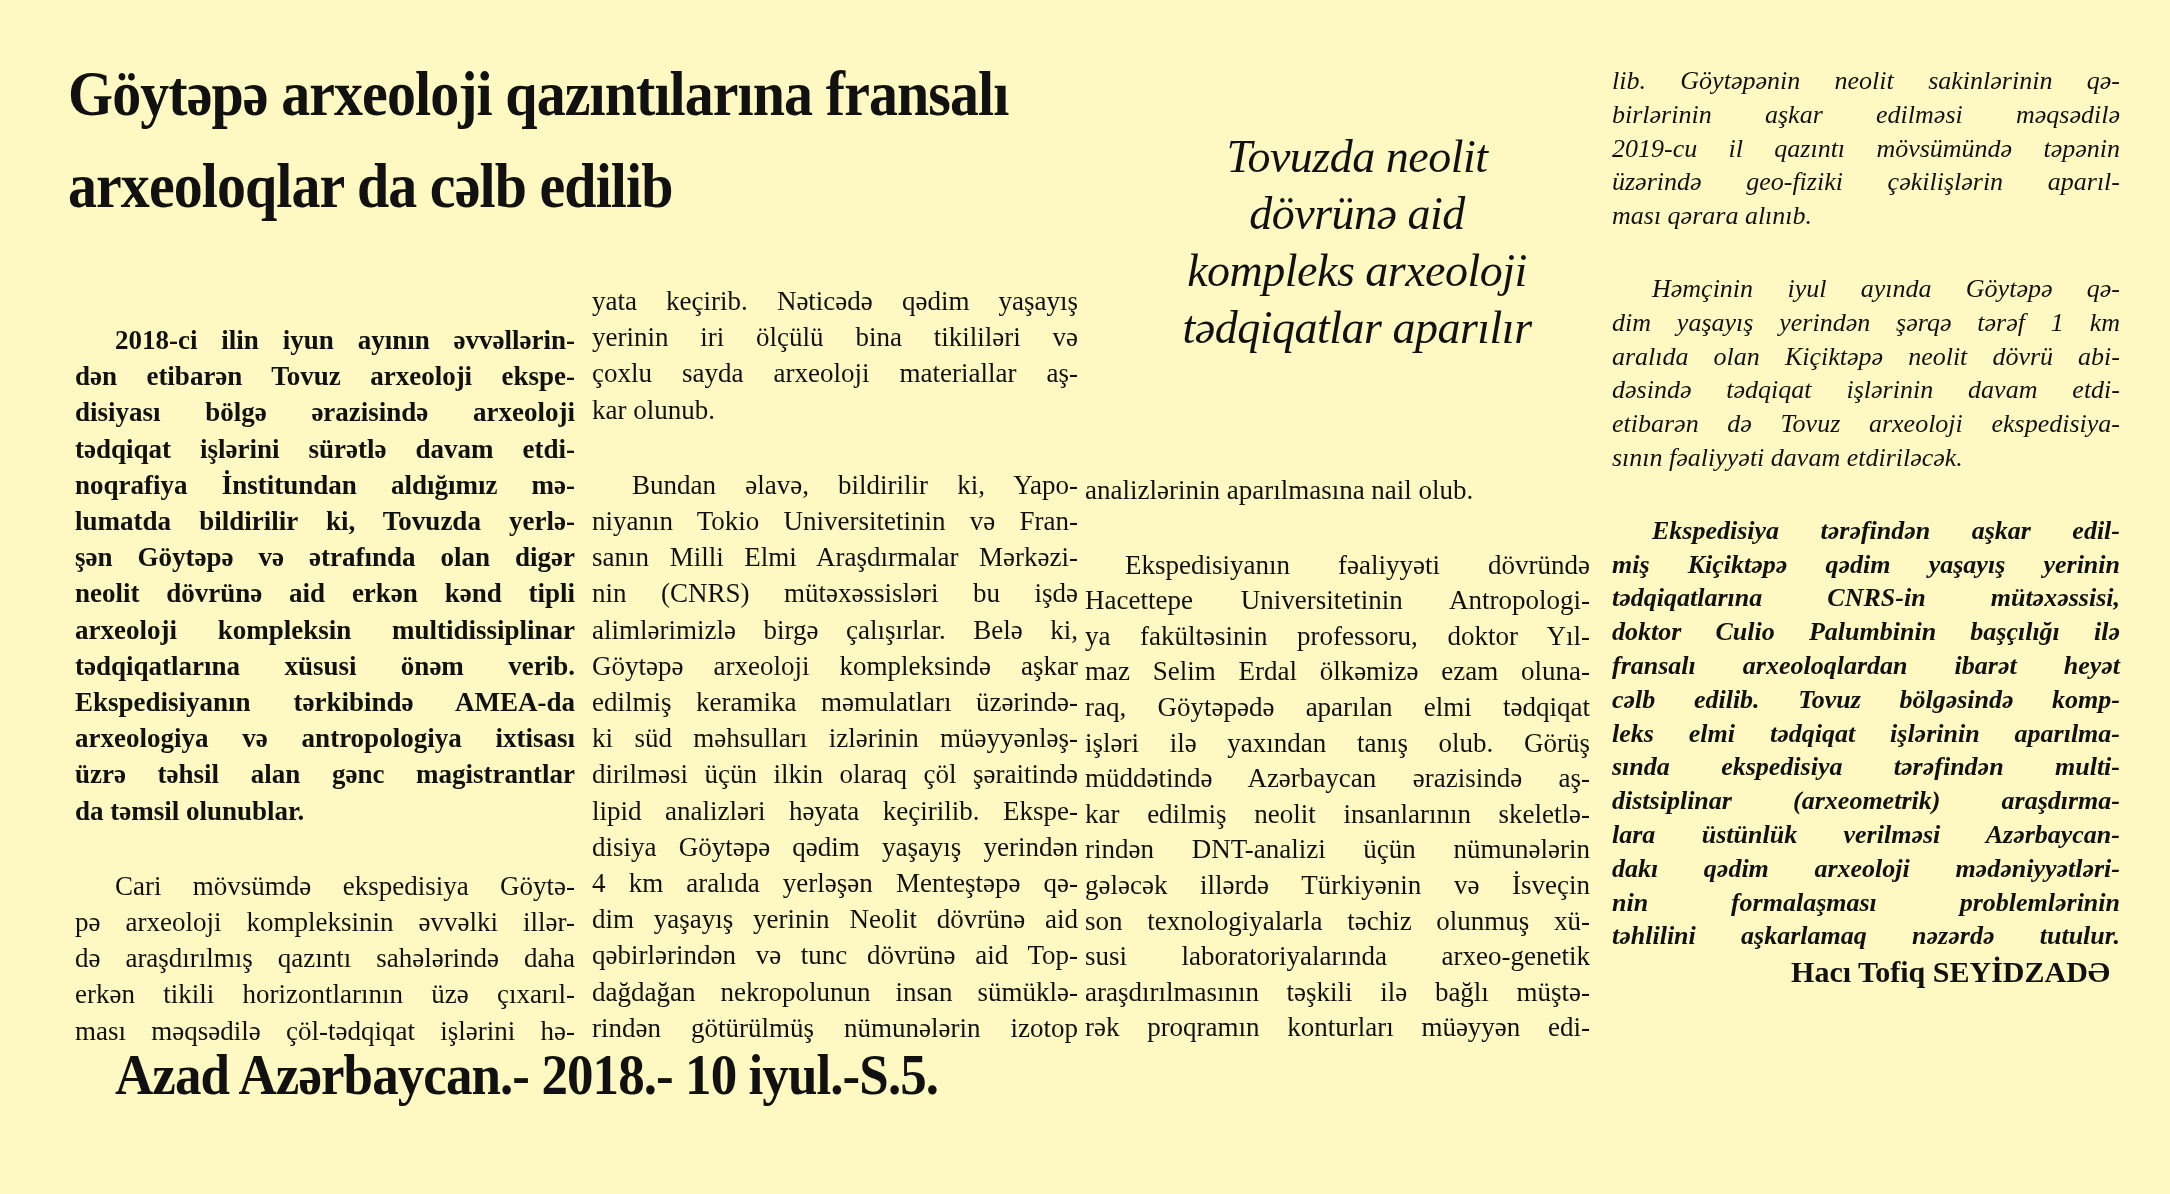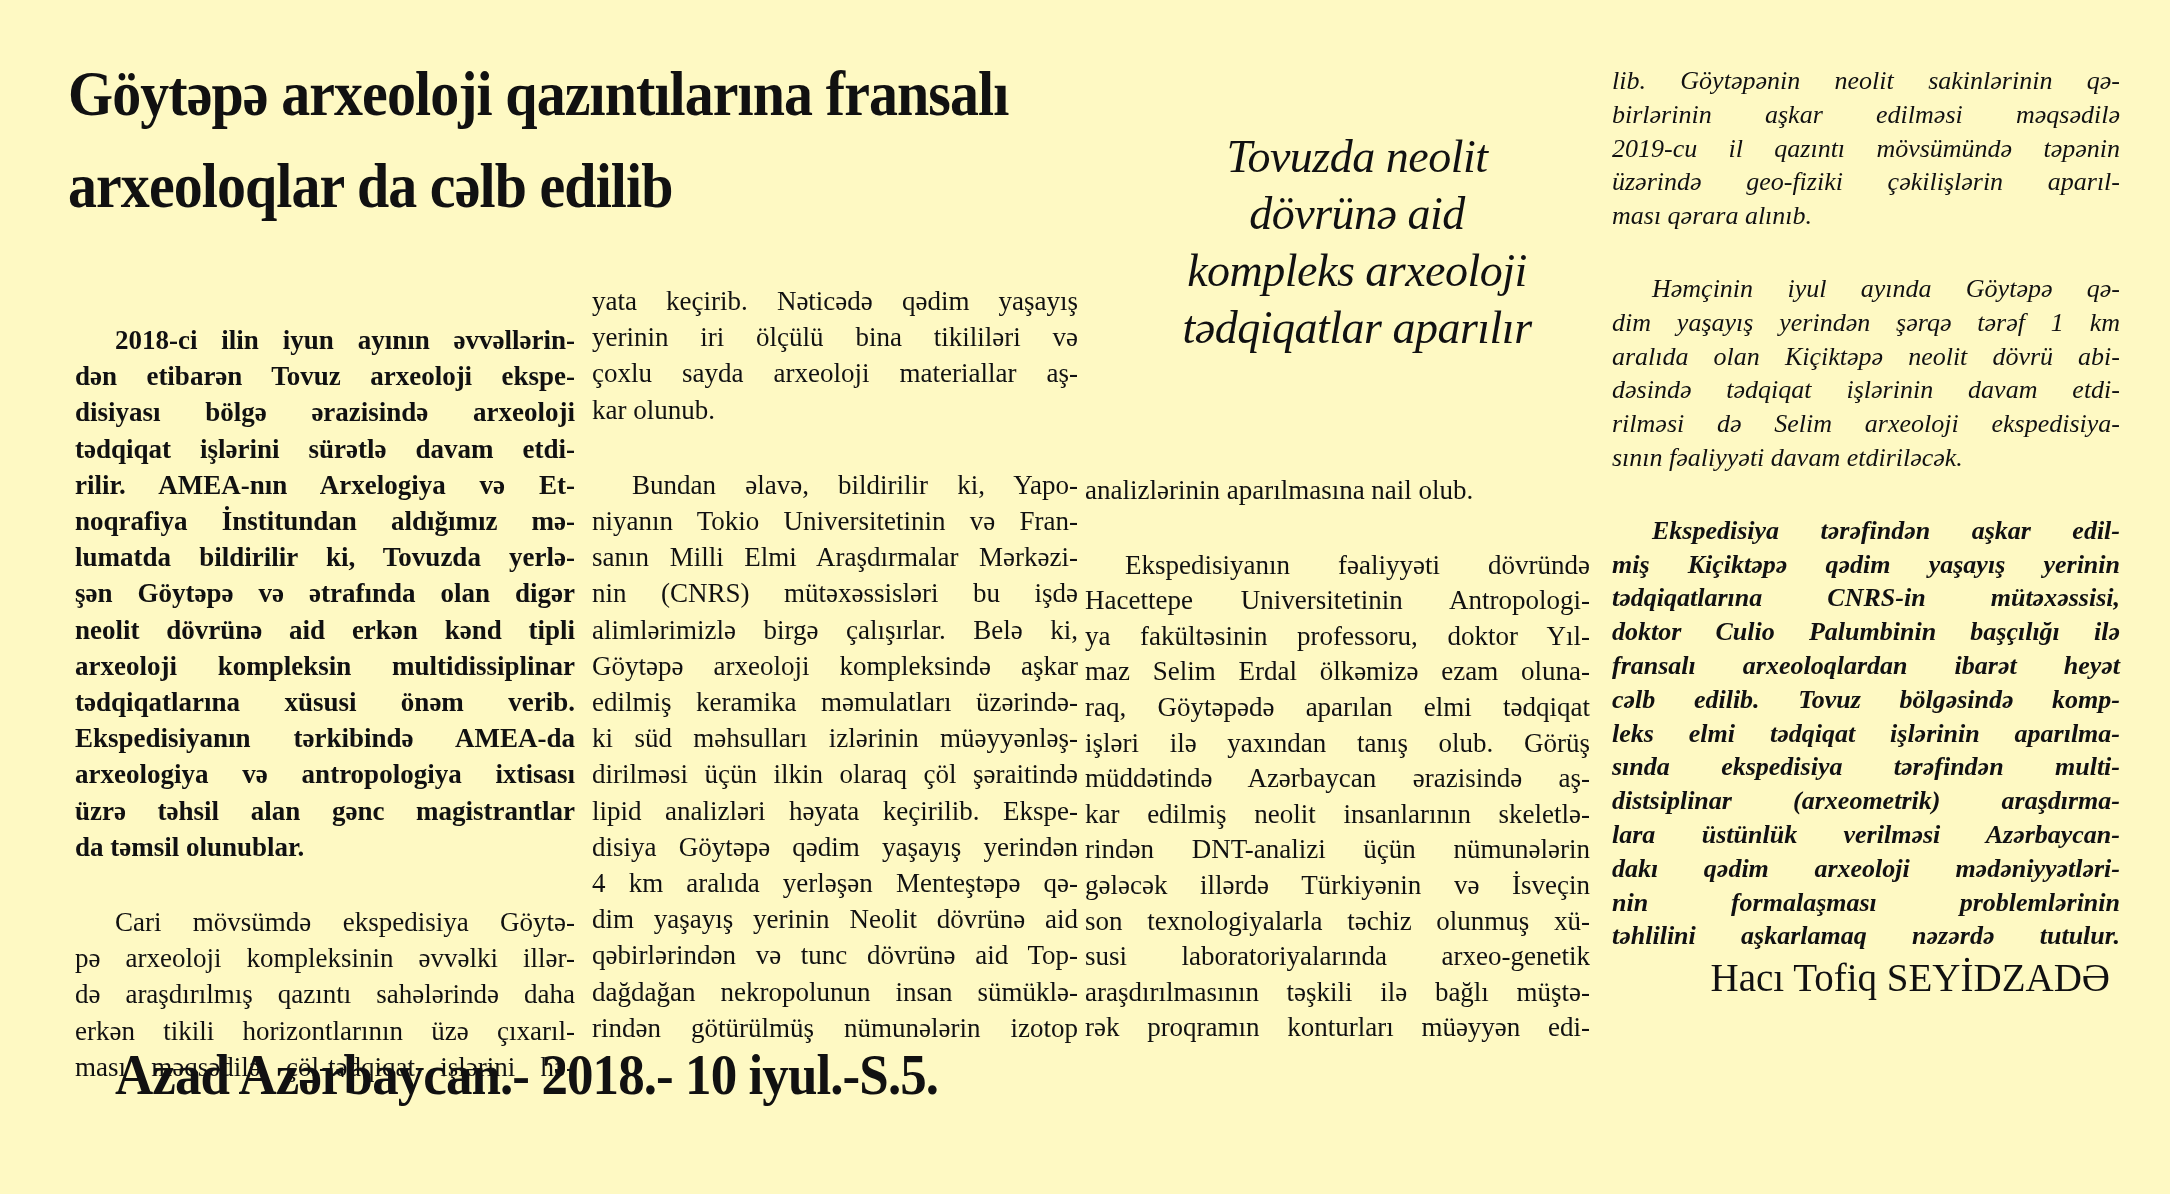--- a/index.html
+++ b/index.html
@@ -41,21 +41,21 @@
   }
   .line.last{
     text-align:left;
     -moz-text-align-last:left;
     text-align-last:left;
   }
   .line.indent{text-indent:40px;margin-top:39px;}
   .line.bold{font-weight:bold;}
   .byline{
     position:absolute;left:1600px;top:955px;width:510px;
-    text-align:right;font-weight:normal;font-size:39px;
+    text-align:right;font-weight:bold;font-size:30px;
   }
   .footer{
     position:absolute;left:115px;top:1042px;width:1400px;
     font-weight:bold;font-size:57px;letter-spacing:-1px;
     transform:scaleX(0.93);transform-origin:left top;
     white-space:nowrap;
   }
 </style>
 </head>
 <body>
@@ -72,21 +72,20 @@
     <div>dövrünə aid</div>
     <div>kompleks arxeoloji</div>
     <div>tədqiqatlar aparılır</div>
   </div>
 
   <div class="col col1">
       <div class="line bold indent">2018-ci ilin iyun ayının əvvəllərin-</div>
       <div class="line bold">dən etibarən Tovuz arxeoloji ekspe-</div>
       <div class="line bold">disiyası bölgə ərazisində arxeoloji</div>
       <div class="line bold">tədqiqat işlərini sürətlə davam etdi-</div>
-      <div class="line bold">rilir. AMEA-nın Arxelogiya və Et-</div>
       <div class="line bold">noqrafiya İnstitundan aldığımız mə-</div>
       <div class="line bold">lumatda bildirilir ki, Tovuzda yerlə-</div>
       <div class="line bold">şən Göytəpə və ətrafında olan digər</div>
       <div class="line bold">neolit dövrünə aid erkən kənd tipli</div>
       <div class="line bold">arxeoloji kompleksin multidissiplinar</div>
       <div class="line bold">tədqiqatlarına xüsusi önəm verib.</div>
       <div class="line bold">Ekspedisiyanın tərkibində AMEA-da</div>
       <div class="line bold">arxeologiya və antropologiya ixtisası</div>
       <div class="line bold">üzrə təhsil alan gənc magistrantlar</div>
       <div class="line bold last">da təmsil olunublar.</div>
@@ -138,21 +137,21 @@
   <div class="col col4">
       <div class="line">lib. Göytəpənin neolit sakinlərinin qə-</div>
       <div class="line">birlərinin aşkar edilməsi məqsədilə</div>
       <div class="line">2019-cu il qazıntı mövsümündə təpənin</div>
       <div class="line">üzərində geo-fiziki çəkilişlərin aparıl-</div>
       <div class="line last">ması qərara alınıb.</div>
       <div class="line indent">Həmçinin iyul ayında Göytəpə qə-</div>
       <div class="line">dim yaşayış yerindən şərqə tərəf 1 km</div>
       <div class="line">aralıda olan Kiçiktəpə neolit dövrü abi-</div>
       <div class="line">dəsində tədqiqat işlərinin davam etdi-</div>
-      <div class="line">rilməsi də Selim arxeoloji ekspedisiya-</div>
+      <div class="line">etibarən də Tovuz arxeoloji ekspedisiya-</div>
       <div class="line last">sının fəaliyyəti davam etdiriləcək.</div>
       <div class="line bold indent">Ekspedisiya tərəfindən aşkar edil-</div>
       <div class="line bold">miş Kiçiktəpə qədim yaşayış yerinin</div>
       <div class="line bold">tədqiqatlarına CNRS-in mütəxəssisi,</div>
       <div class="line bold">doktor Culio Palumbinin başçılığı ilə</div>
       <div class="line bold">fransalı arxeoloqlardan ibarət heyət</div>
       <div class="line bold">cəlb edilib. Tovuz bölgəsində komp-</div>
       <div class="line bold">leks elmi tədqiqat işlərinin aparılma-</div>
       <div class="line bold">sında ekspedisiya tərəfindən multi-</div>
       <div class="line bold">distsiplinar (arxeometrik) araşdırma-</div>

